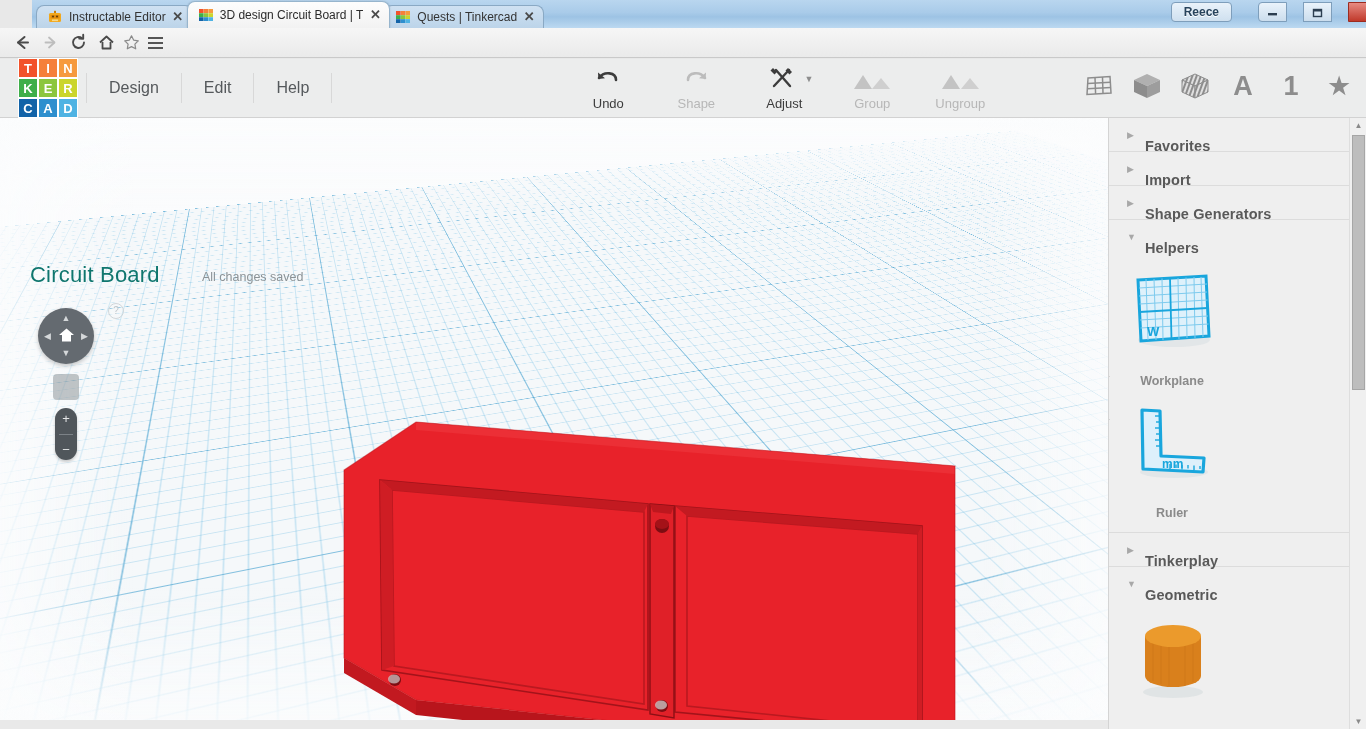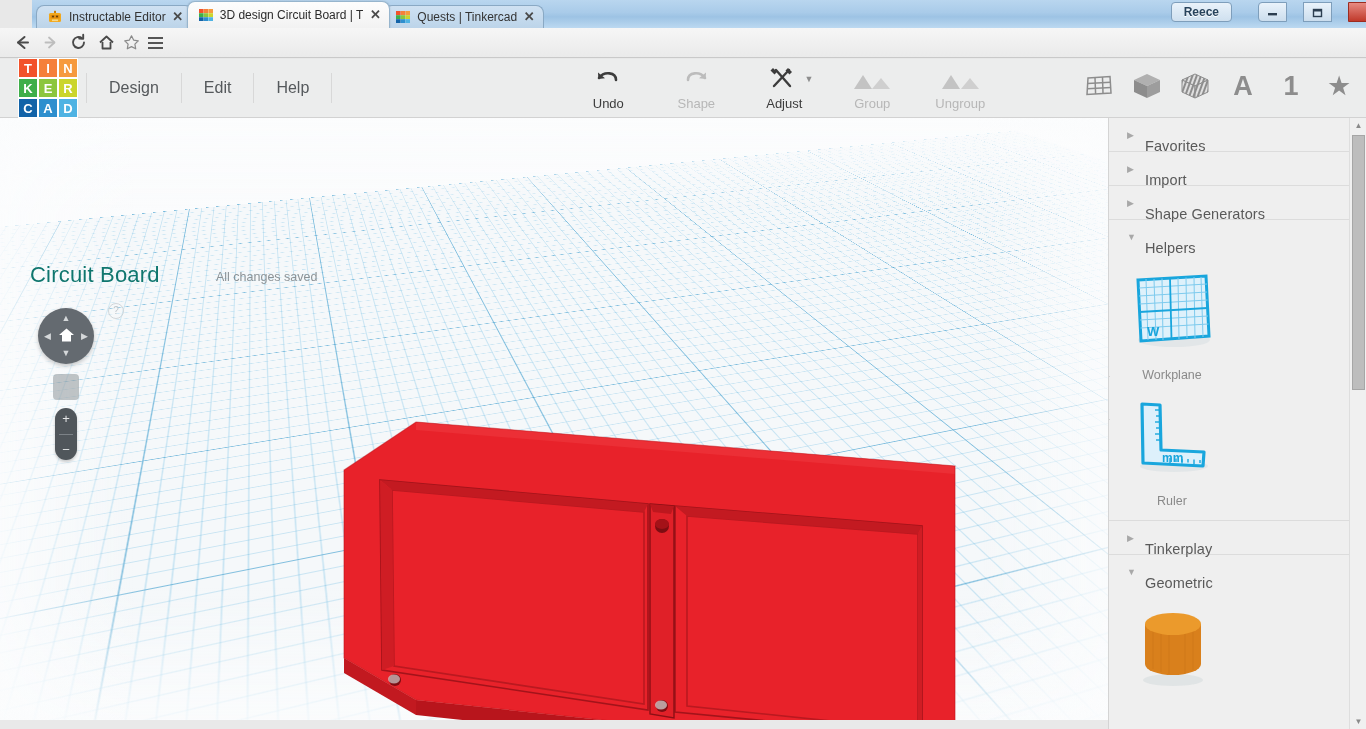--- a/index.html
+++ b/index.html
@@ -130,21 +130,21 @@
     transform-origin: 50% 40%;
   }
   .grid-fade { position:absolute; inset:0;
     background: linear-gradient(to bottom, rgba(251,252,253,.92) 0%, rgba(251,252,253,0) 16%, rgba(251,252,253,0) 78%, rgba(251,252,253,.85) 100%); }
   .grid-fade2 { position:absolute; inset:0;
     background: linear-gradient(to right, rgba(251,252,253,.85) 0%, rgba(251,252,253,0) 12%, rgba(251,252,253,0) 88%, rgba(251,252,253,.8) 100%); }
 
   .design-title {
     position: absolute; left: 30px; top: 144px; font-size: 22px; color: #0f766e; letter-spacing: .2px;
   }
-  .saved-status { position: absolute; left: 216px; top: 152px; font-size: 12.5px; color: #8b9296; }
+  .saved-status { position: absolute; left: 202px; top: 152px; font-size: 12.5px; color: #8b9296; }
 
   
   .navpad {
     position: absolute; left: 38px; top: 190px; width: 56px; height: 56px;
     border-radius: 50%; background: #646a70; box-shadow: 0 2px 4px rgba(0,0,0,.22);
     display: flex; align-items: center; justify-content: center;
   }
   .navpad .home { color: #fff; font-size: 17px; line-height: 1; }
   .navpad .ar { position: absolute; color: #d5d8da; font-size: 9px; line-height: 1; }
   .navpad .ar.up { top: 6px; left: 50%; transform: translateX(-50%); }
@@ -176,25 +176,25 @@
   .panel {
     position: absolute; right: 0; top: 118px; width: 258px; height: 611px;
     background: #efefef; border-left: 1px solid #d4d4d4; overflow: hidden;
   }
   .panel-inner { position: absolute; left: 0; top: 0; width: 241px; }
   .acc-row {
     height: 34px; display: flex; align-items: center; padding-left: 18px;
     border-bottom: 1px solid #dcdcdc;
   }
   .acc-arrow { width: 18px; color: #a8a8a8; font-size: 9px; }
-  .acc-label { font-size: 14.5px; color: #595959; font-weight: normal; letter-spacing: .1px; margin-top: 22px; }
+  .acc-label { font-size: 14.5px; color: #595959; font-weight: bold; letter-spacing: .1px; margin-top: 22px; }
   .shape-grid { display: flex; flex-wrap: wrap; padding: 8px 0 0 0; }
   .shape-cell { width: 114px; margin: 0 4px 6px 6px; text-align: center; }
   .shape-art { height: 96px; display: flex; align-items: center; justify-content: center; }
-  .shape-name { font-size: 12.5px; color: #8a8a8a; margin-top: 10px; }
+  .shape-name { font-size: 12.5px; color: #8a8a8a; margin-top: 16px; font-weight: bold; }
   .sec-div { height: 1px; background: #dcdcdc; margin: 6px 0 0 0; }
 
   .panel-scrollbar {
     position: absolute; right: 0; top: 0; width: 17px; height: 611px;
     background: #f0f0f0; border-left: 1px solid #dedede;
   }
   .sb-arrow { width: 17px; height: 15px; display: flex; align-items: center; justify-content: center;
     color: #8a8a8a; font-size: 8px; }
   .sb-thumb { position: absolute; left: 2px; top: 17px; width: 13px; height: 255px;
     background: #bdbdbd; border: 1px solid #a6a6a6; }

